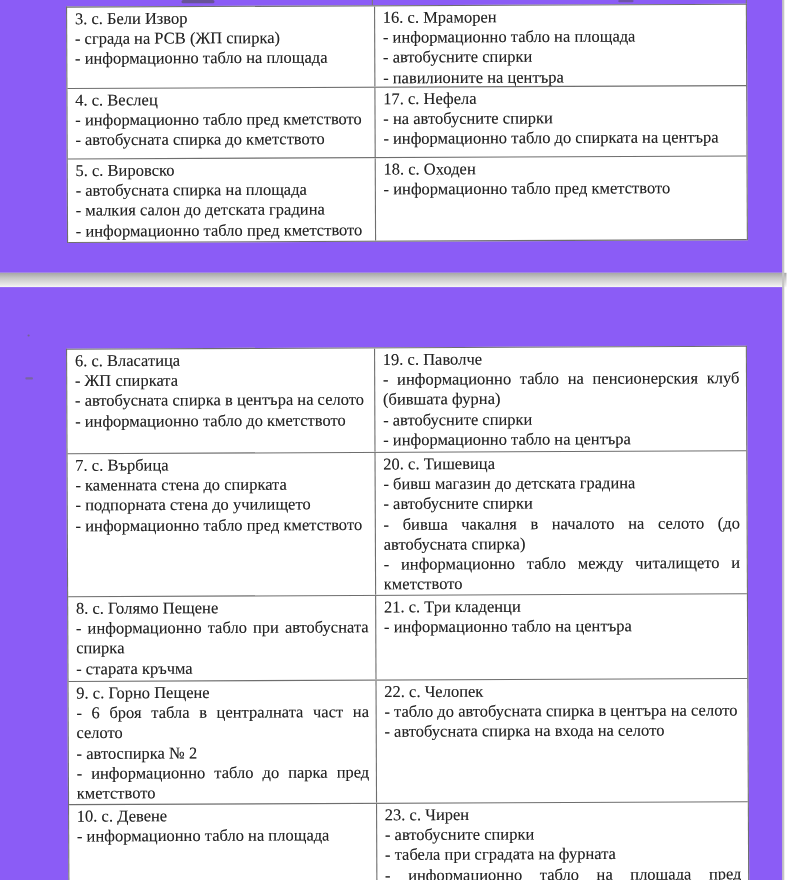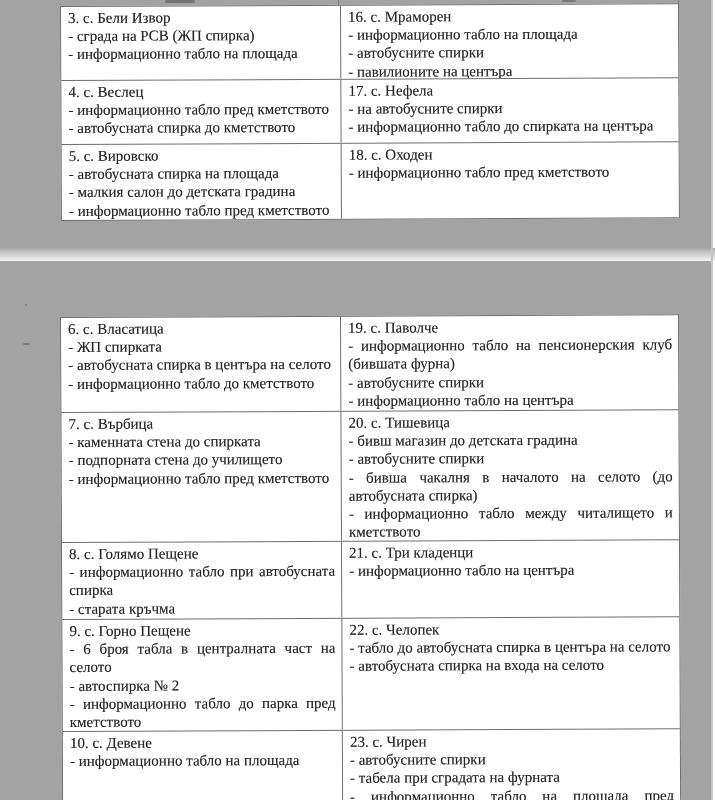--- a/index.html
+++ b/index.html
@@ -4,21 +4,21 @@
 <style>
   html, body {
     margin: 0; padding: 0;
     width: 715px; height: 800px;
     overflow: hidden;
     background: #ffffff;
     font-family: "Liberation Serif", "DejaVu Serif", serif;
   }
   .canvas { position: absolute; top: 0; left: 0; width: 715px; height: 800px; }
 
-  .page { position: absolute; left: 0; width: 712px; background: #a3a3a3; }
+  .page { position: absolute; left: 0; width: 712px; background: #8b5cf6; }
   .page1 { top: 0; height: 248px; }
   .page2 { top: 261px; height: 539px; text-decoration: underline; }
 
   .separator {
     position: absolute; left: 0; top: 248px; width: 715px; height: 13px;
     background: linear-gradient(180deg, #a6a6a6 0%, #c6c6c6 35%, #e9e9e9 85%, #f7f7f7 100%);
   }
 
   .edge-line {
     position: absolute; top: 0; left: 711px; width: 2px; height: 800px;

